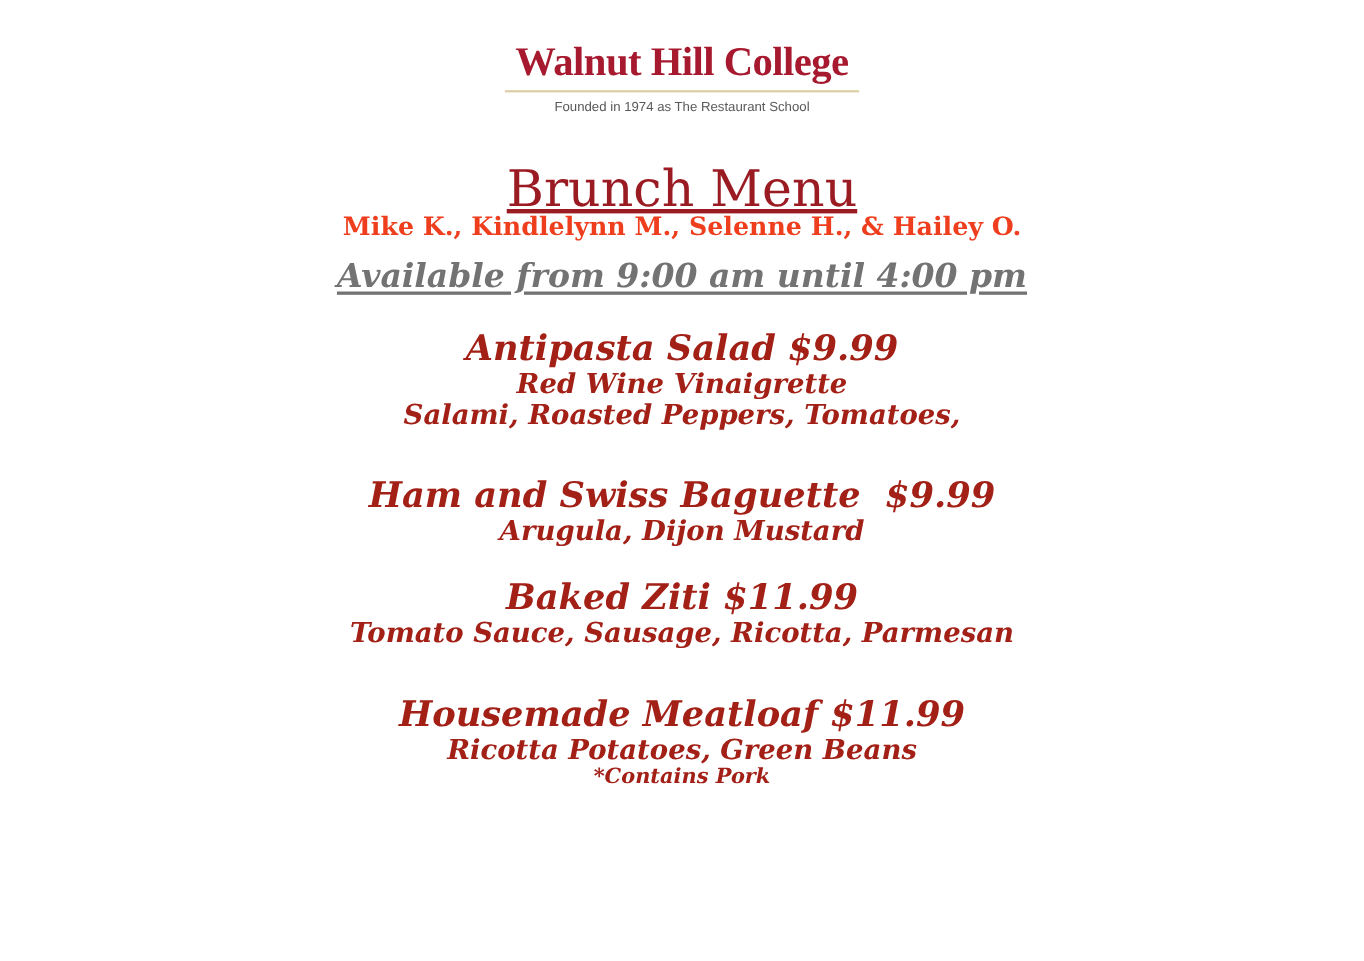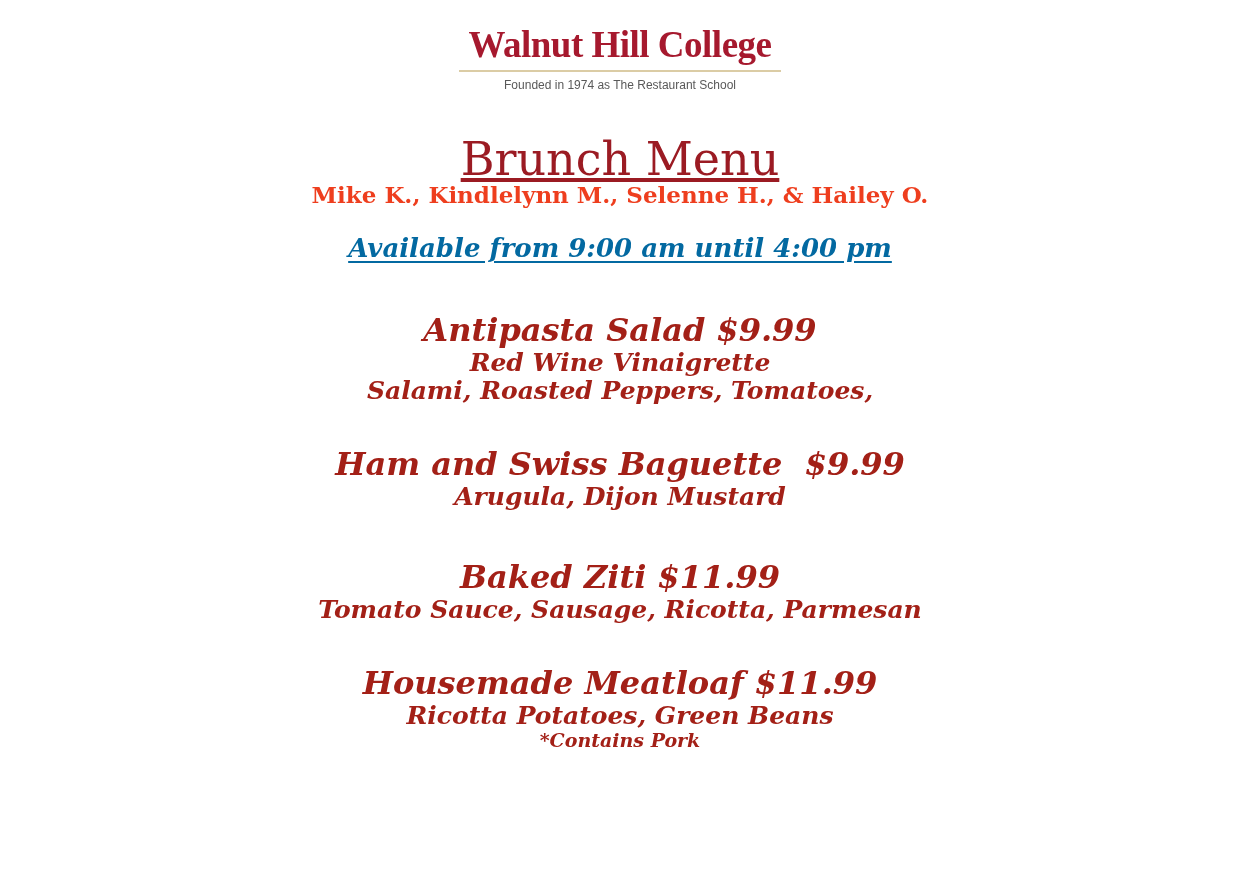--- a/index.html
+++ b/index.html
@@ -11,21 +11,21 @@
     position: relative;
     width: 1240px;
     height: 874px;
     background: #ffffff;
     overflow: hidden;
     text-align: center;
     font-family: "DejaVu Serif", serif;
   }
   
   .logo {
-    padding-top: 24px;
+    padding-top: 36px;
   }
   .logo-title {
     font-family: "Liberation Serif", serif;
     font-weight: 700;
     font-size: 37px;
     line-height: 1.15;
     letter-spacing: -0.5px;
     color: #a6192e;
   }
   .logo-rule {
@@ -50,32 +50,32 @@
     color: #9b1b23;
     text-decoration: underline;
   }
   .authors {
     font-weight: 700;
     font-size: 23px;
     line-height: 1.0;
     color: #ee3e1e;
   }
   .availability {
-    margin-top: 27px;
+    margin-top: 16px;
     font-weight: 700;
     font-style: italic;
-    font-size: 26px;
+    font-size: 30px;
     line-height: 1.2;
-    color: #0369a1;
+    color: #737373;
     text-decoration: underline;
     text-underline-offset: 4px;
   }
   
   .menu-item { color: #a32017; }
-  .menu-item.gap-lg { margin-top: 48px; }
+  .menu-item.gap-lg { margin-top: 28px; }
   .menu-item.gap-sm { margin-top: 41px; }
   .item-title {
     font-weight: 700;
     font-style: italic;
     font-size: 32px;
     line-height: 1.15;
     white-space: pre-wrap;
   }
   .item-desc {
     font-weight: 700;

